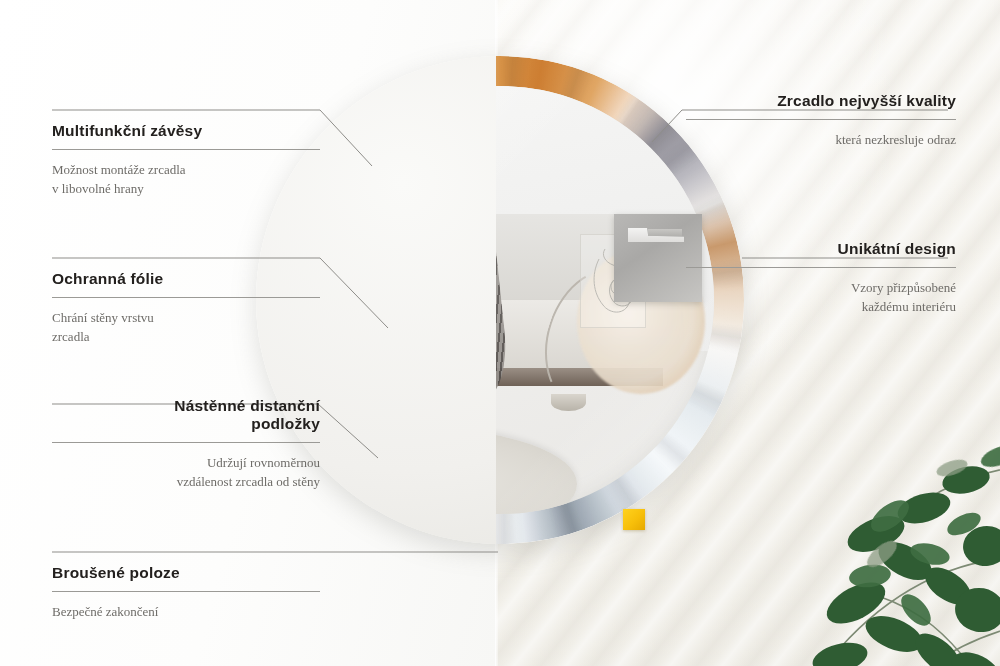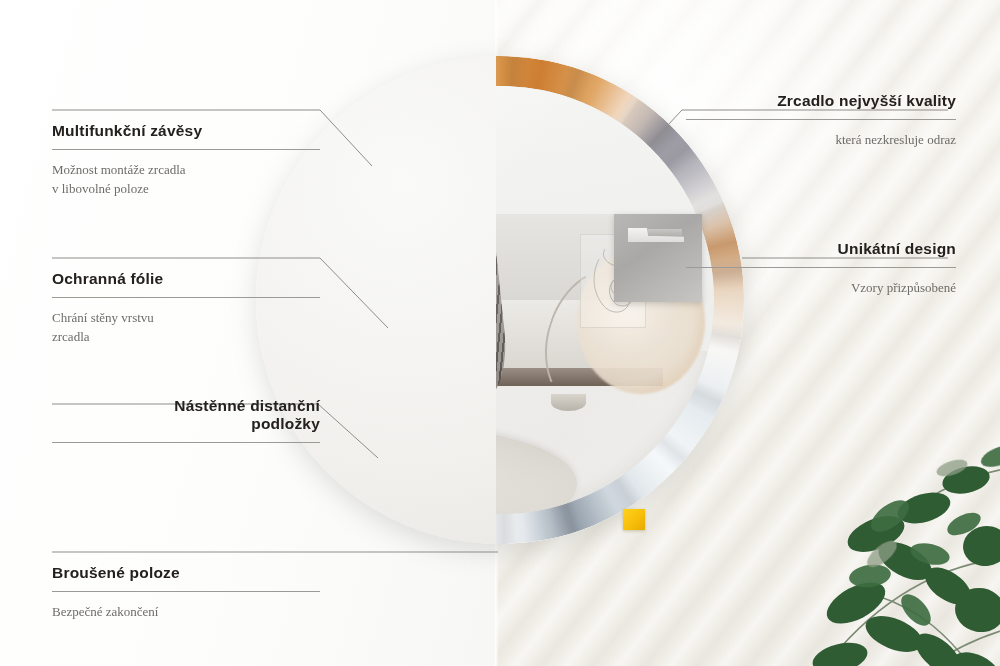--- a/index.html
+++ b/index.html
@@ -359,37 +359,41 @@
         <polyline points="948,258 742,258"></polyline>
       </g>
     </svg>
   </div>
 
   <div class="callout left" style="top:80px;">
     <div class="title">Multifunkční závěsy</div>
     <div class="rule"></div>
     <div class="desc">
       <div>Možnost montáže zrcadla</div>
-      <div>v libovolné poloze</div>
+      <div>v libovolné hrany</div>
     </div>
   </div>
 
   <div class="callout left" style="top:228px;">
     <div class="title">Ochranná fólie</div>
     <div class="rule"></div>
     <div class="desc">
       <div>Chrání stěny vrstvu</div>
       <div>zrcadla</div>
     </div>
   </div>
 
   <div class="callout left" style="top:355px;text-align:right;">
     <div class="title">Nástěnné distanční</div>
     <div class="title">podložky</div>
     <div class="rule"></div>
+    <div class="desc">
+      <div>Udržují rovnoměrnou</div>
+      <div>vzdálenost zrcadla od stěny</div>
+    </div>
   </div>
 
   <div class="callout left" style="top:522px;">
     <div class="title">Broušené poloze</div>
     <div class="rule"></div>
     <div class="desc">
       <div>Bezpečné zakončení</div>
     </div>
   </div>
 
@@ -399,20 +403,21 @@
     <div class="desc">
       <div>která nezkresluje odraz</div>
     </div>
   </div>
 
   <div class="callout right" style="top:240px;">
     <div class="title">Unikátní design</div>
     <div class="rule"></div>
     <div class="desc">
       <div>Vzory přizpůsobené</div>
+      <div>každému interiéru</div>
     </div>
   </div>
 
   <div class="plant">
     <svg viewBox="0 0 330 330" aria-hidden="true">
       <g stroke="#7d8a74" stroke-width="1.6" fill="none">
         <path d="M330 120 C280 128 240 150 198 190"></path>
         <path d="M330 210 C270 214 210 244 160 300"></path>
         <path d="M300 330 C268 286 240 262 198 248"></path>
         <path d="M330 280 C296 290 262 306 236 330"></path>

